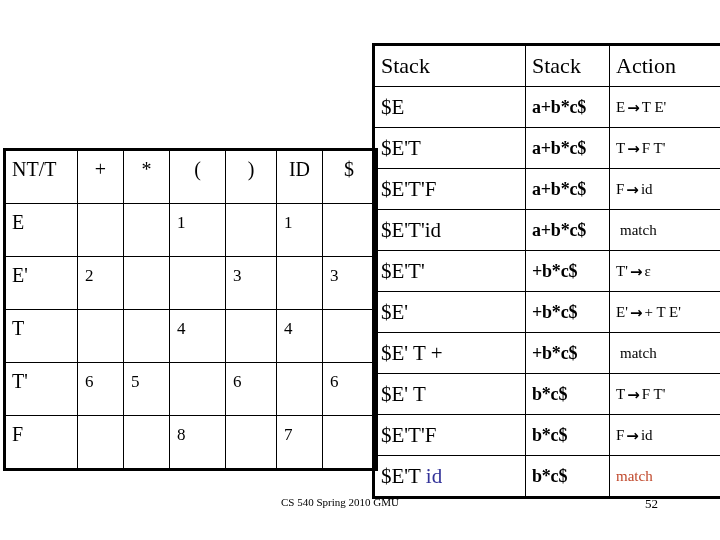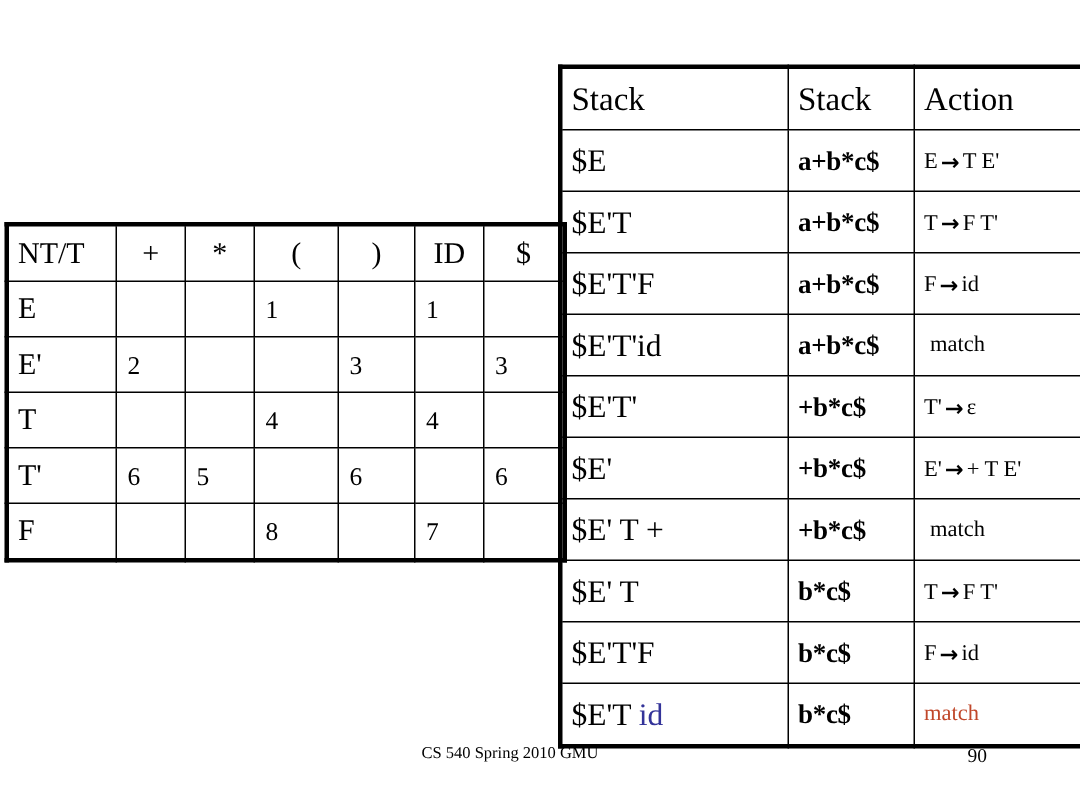--- a/index.html
+++ b/index.html
@@ -21,21 +21,21 @@
     left: 3px;
     top: 148px;
     width: 357px;
     border-collapse: collapse;
     table-layout: fixed;
     border: 3px solid #000;
   }
   #parse-table td {
     border: 1.5px solid #000;
     height: 36px;
-    padding: 0 0 0 6px;
+    padding: 0 0 16px 6px;
     font-size: 20px;
     line-height: 1;
     color: #000;
     vertical-align: middle;
     overflow: hidden;
     white-space: nowrap;
   }
   #parse-table tr:first-child td {
     text-align: center;
     padding-left: 0;
@@ -252,13 +252,13 @@
 
     <tr>
       <td class="tc-stack"><span>$E'T </span><span class="hl-blue">id</span></td>
       <td class="tc-input hl-blue">b*c$</td>
       <td class="tc-action"><span class="hl-red">match</span></td>
     </tr>
   </tbody>
 </table>
 
 <div id="footer-credit">CS 540 Spring 2010 GMU</div>
-<div id="footer-page">90</div>
+<div id="footer-page">52</div>
 
 </body></html>

